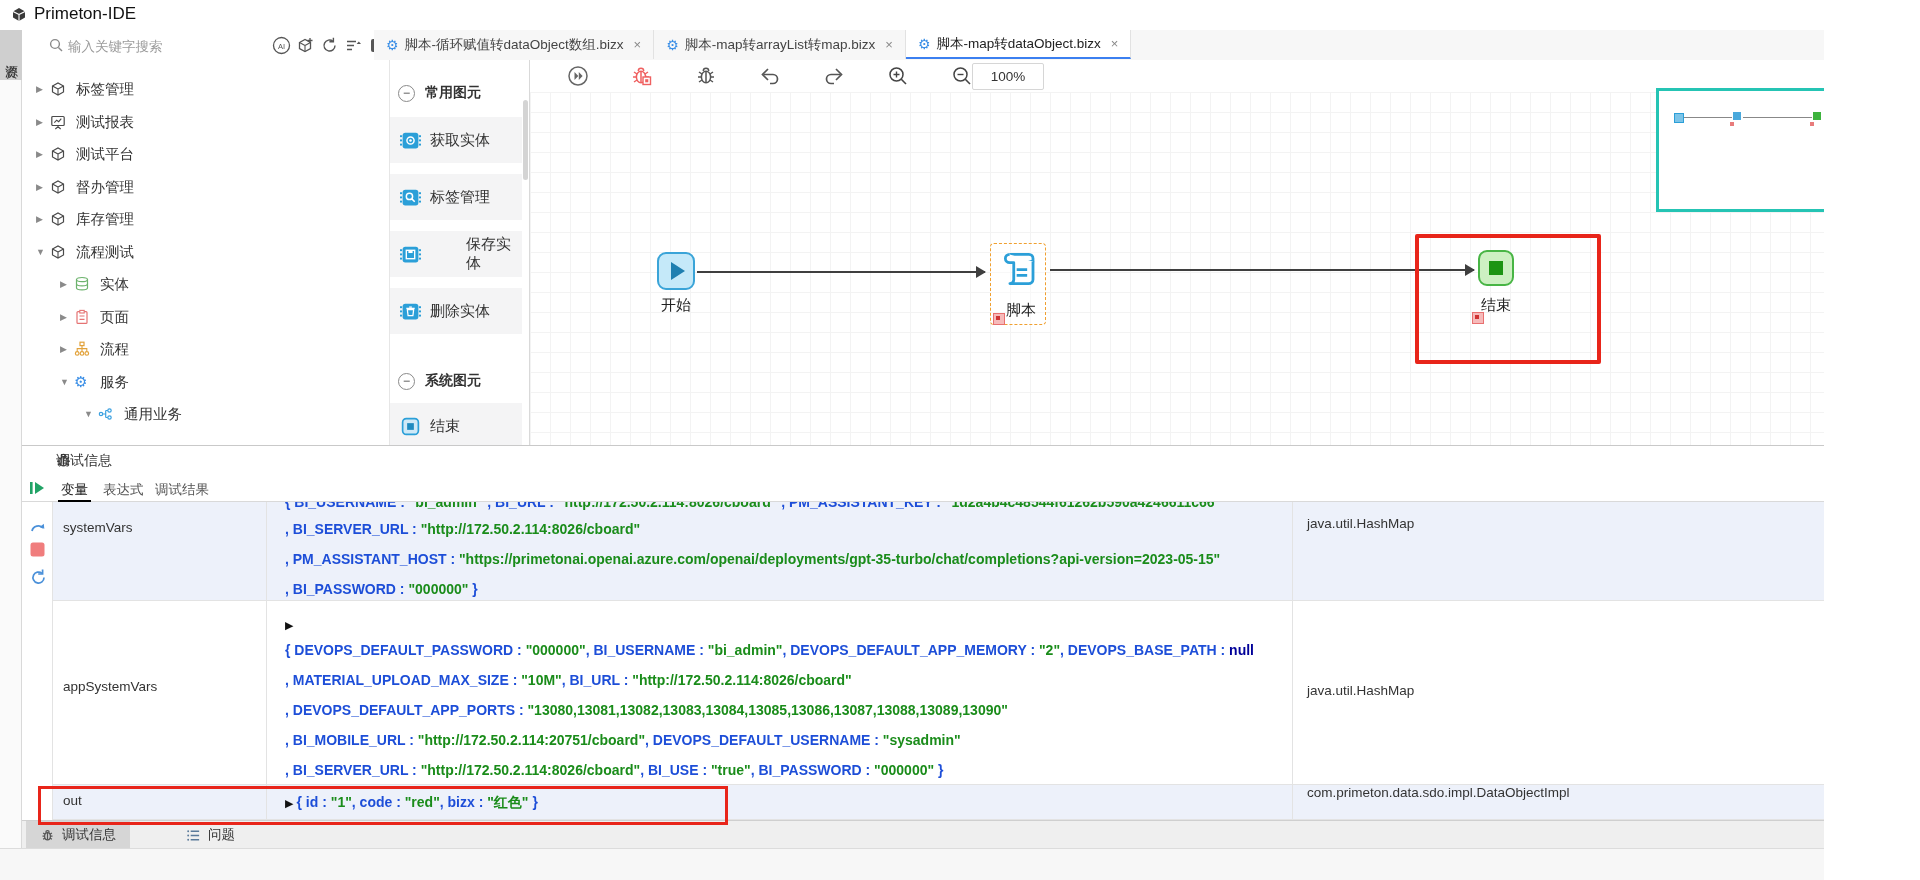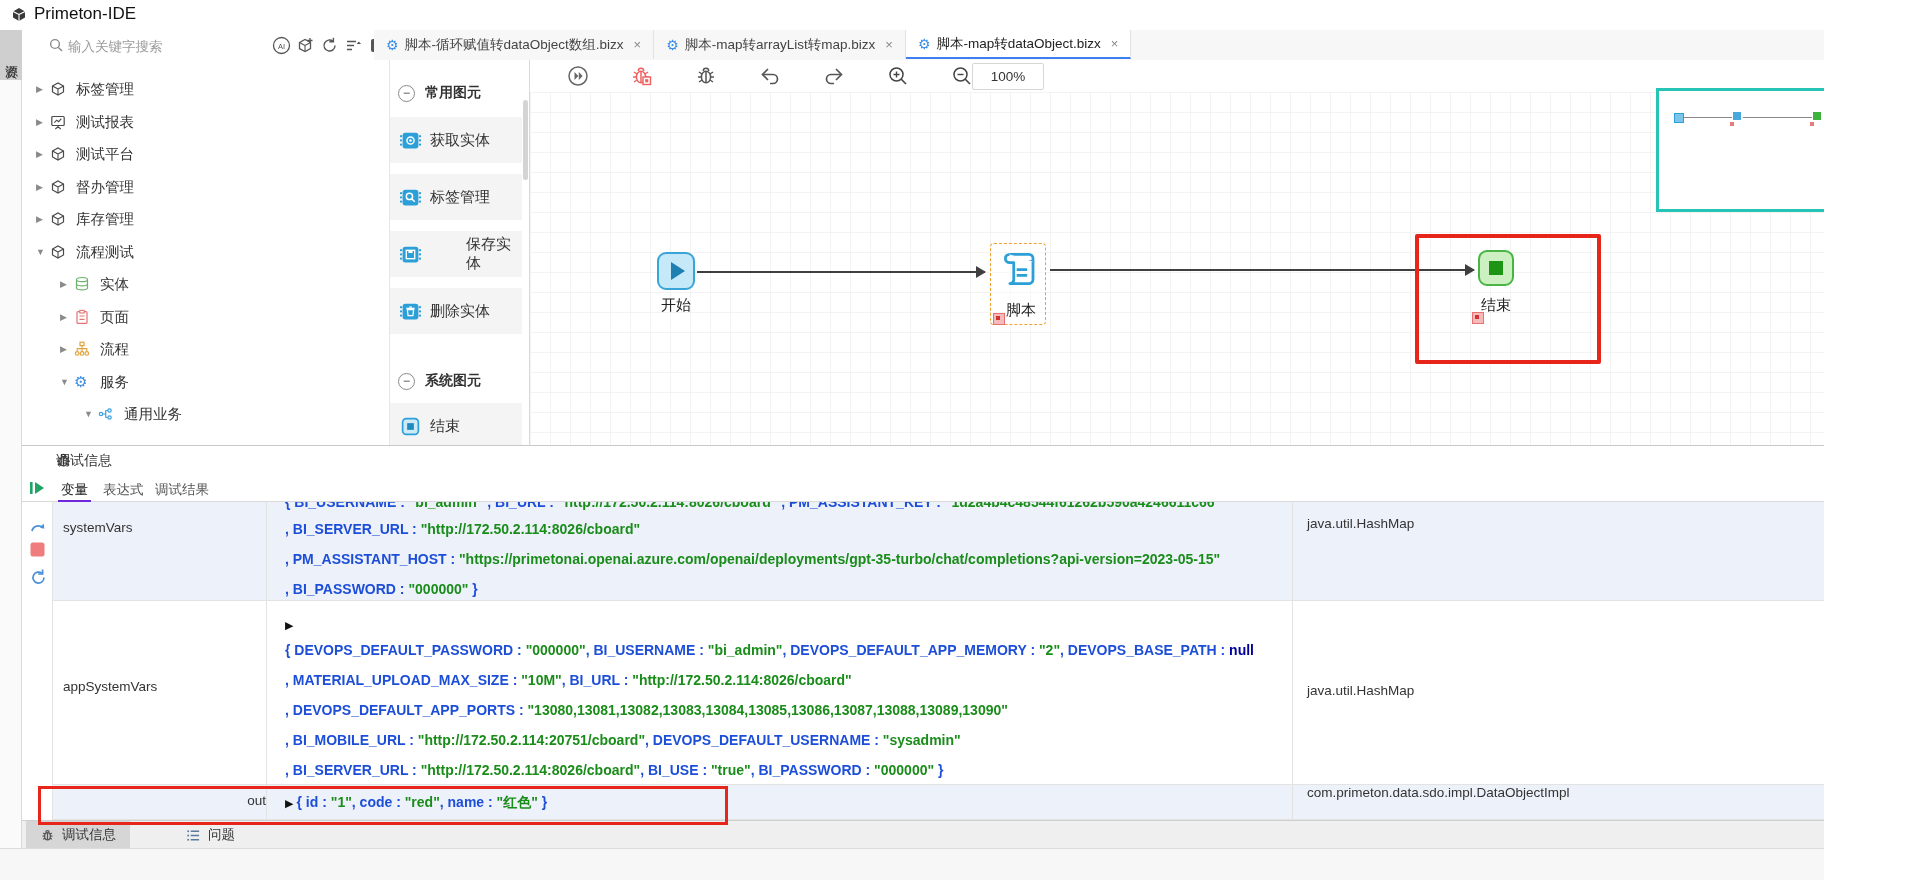--- a/index.html
+++ b/index.html
@@ -68,21 +68,21 @@
   .vtab{width:24px;box-sizing:border-box;padding:12px 0;text-align:center;border-bottom:1px solid #e0e0e0;font-size:13px;color:#333;
     writing-mode:vertical-lr;text-orientation:upright;margin:0 auto;display:block;letter-spacing:3px;}
   #canvas-scrollbar{left:1888px;top:60px;width:7px;height:385px;background:#f4f4f4;}
   
   #debug{left:22px;top:445px;width:1873px;height:375px;background:#fff;border-top:1px solid #c9c9c9;box-sizing:border-box;}
   #debug-header{left:22px;top:446px;width:1873px;height:31px;background:#fff;}
   #debug-title{left:56px;top:452px;font-size:14px;color:#333;}
   #debug-min{left:1858px;top:450px;font-size:15px;color:#555;width:20px;text-align:center;}
   #debug-tabs{left:22px;top:477px;width:1873px;height:25px;border-bottom:1px solid #d9d9d9;box-sizing:border-box;background:#fff;}
   .dtab{position:absolute;top:2px;font-size:13.5px;color:#555;padding:0 3px;height:21px;line-height:21px;}
-  .dtab.active{color:#222;border-bottom:2px solid #6d28d9;}
+  .dtab.active{color:#222;border-bottom:2px solid #000000;}
   #gutter{left:22px;top:502px;width:31px;height:318px;background:#fff;border-right:1px solid #e3e3e3;box-sizing:border-box;}
   .drow{position:absolute;left:53px;width:1842px;box-sizing:border-box;border-bottom:1px solid #e3e3e3;}
   .drow .name{position:absolute;left:0;top:0;bottom:0;width:214px;border-right:1px solid #e3e3e3;font-size:13.5px;color:#333;padding-left:10px;box-sizing:border-box;}
   .drow .val{position:absolute;left:214px;top:0;bottom:0;width:1026px;border-right:1px solid #e3e3e3;padding-left:18px;box-sizing:border-box;overflow:hidden;font-size:14px;}
   .drow .typ{position:absolute;left:1240px;top:0;bottom:0;right:10px;font-size:13.5px;color:#333;padding-left:14px;box-sizing:border-box;}
   .vline{line-height:30px;height:30px;white-space:nowrap;}
   .clipline{height:12px;overflow:hidden;}
   .clipline>span{display:block;transform:translateY(-8px);white-space:nowrap;}
   .tok-k{color:#1d4ed8;font-weight:bold;}
   .tok-g{color:#1a8c1a;font-weight:bold;}
@@ -553,23 +553,23 @@
           <div class="vline" style="height: 28px; line-height: 34px;"><span class="tok-tri">▶</span></div>
           <div class="vline"><span class="tok-k">{ DEVOPS_DEFAULT_PASSWORD :  </span><span class="tok-g">"000000"</span><span class="tok-k">,  BI_USERNAME :  </span><span class="tok-g">"bi_admin"</span><span class="tok-k">,  DEVOPS_DEFAULT_APP_MEMORY :  </span><span class="tok-g">"2"</span><span class="tok-k">,  DEVOPS_BASE_PATH :  </span><span class="tok-b">null</span></div>
           <div class="vline"><span class="tok-k">,  MATERIAL_UPLOAD_MAX_SIZE :  </span><span class="tok-g">"10M"</span><span class="tok-k">,  BI_URL :  </span><span class="tok-g">"http://172.50.2.114:8026/cboard"</span></div>
           <div class="vline"><span class="tok-k">,  DEVOPS_DEFAULT_APP_PORTS :  </span><span class="tok-g">"13080,13081,13082,13083,13084,13085,13086,13087,13088,13089,13090"</span></div>
           <div class="vline"><span class="tok-k">,  BI_MOBILE_URL :  </span><span class="tok-g">"http://172.50.2.114:20751/cboard"</span><span class="tok-k">,  DEVOPS_DEFAULT_USERNAME :  </span><span class="tok-g">"sysadmin"</span></div>
           <div class="vline"><span class="tok-k">,  BI_SERVER_URL :  </span><span class="tok-g">"http://172.50.2.114:8026/cboard"</span><span class="tok-k">,  BI_USE :  </span><span class="tok-g">"true"</span><span class="tok-k">,  BI_PASSWORD :  </span><span class="tok-g">"000000"</span><span class="tok-k"> }</span></div>
         </div>
         <div class="typ" style="padding-top: 82px;">java.util.HashMap</div>
       </div>
       <div class="drow" style="top: 785px; height: 35px; background: rgb(237, 241, 250);">
-        <div class="name" style="padding-top: 8px; text-align: right;">out</div>
+        <div class="name" style="padding-top: 8px;">out</div>
         <div class="val">
-          <div class="vline" style="line-height: 35px;"><span class="tok-tri">▶  </span><span class="tok-k">{ id :  </span><span class="tok-g">"1"</span><span class="tok-k">,  code :  </span><span class="tok-g">"red"</span><span class="tok-k">,  name :  </span><span class="tok-g">"红色"</span><span class="tok-k"> }</span></div>
+          <div class="vline" style="line-height: 35px;"><span class="tok-tri">▶  </span><span class="tok-k">{ id :  </span><span class="tok-g">"1"</span><span class="tok-k">,  code :  </span><span class="tok-g">"red"</span><span class="tok-k">,  bizx :  </span><span class="tok-g">"红色"</span><span class="tok-k"> }</span></div>
         </div>
         <div class="typ" style="padding-top: 0;">com.primeton.data.sdo.impl.DataObjectImpl</div>
       </div>
     </div>
   <div class="abs" id="red-rect-row"></div>
   <div class="abs" id="debug-scroll"></div>
 
   <div class="abs" id="bottombar">
       <div class="btab active" style="left: 4px;">
         <span class="bic">

